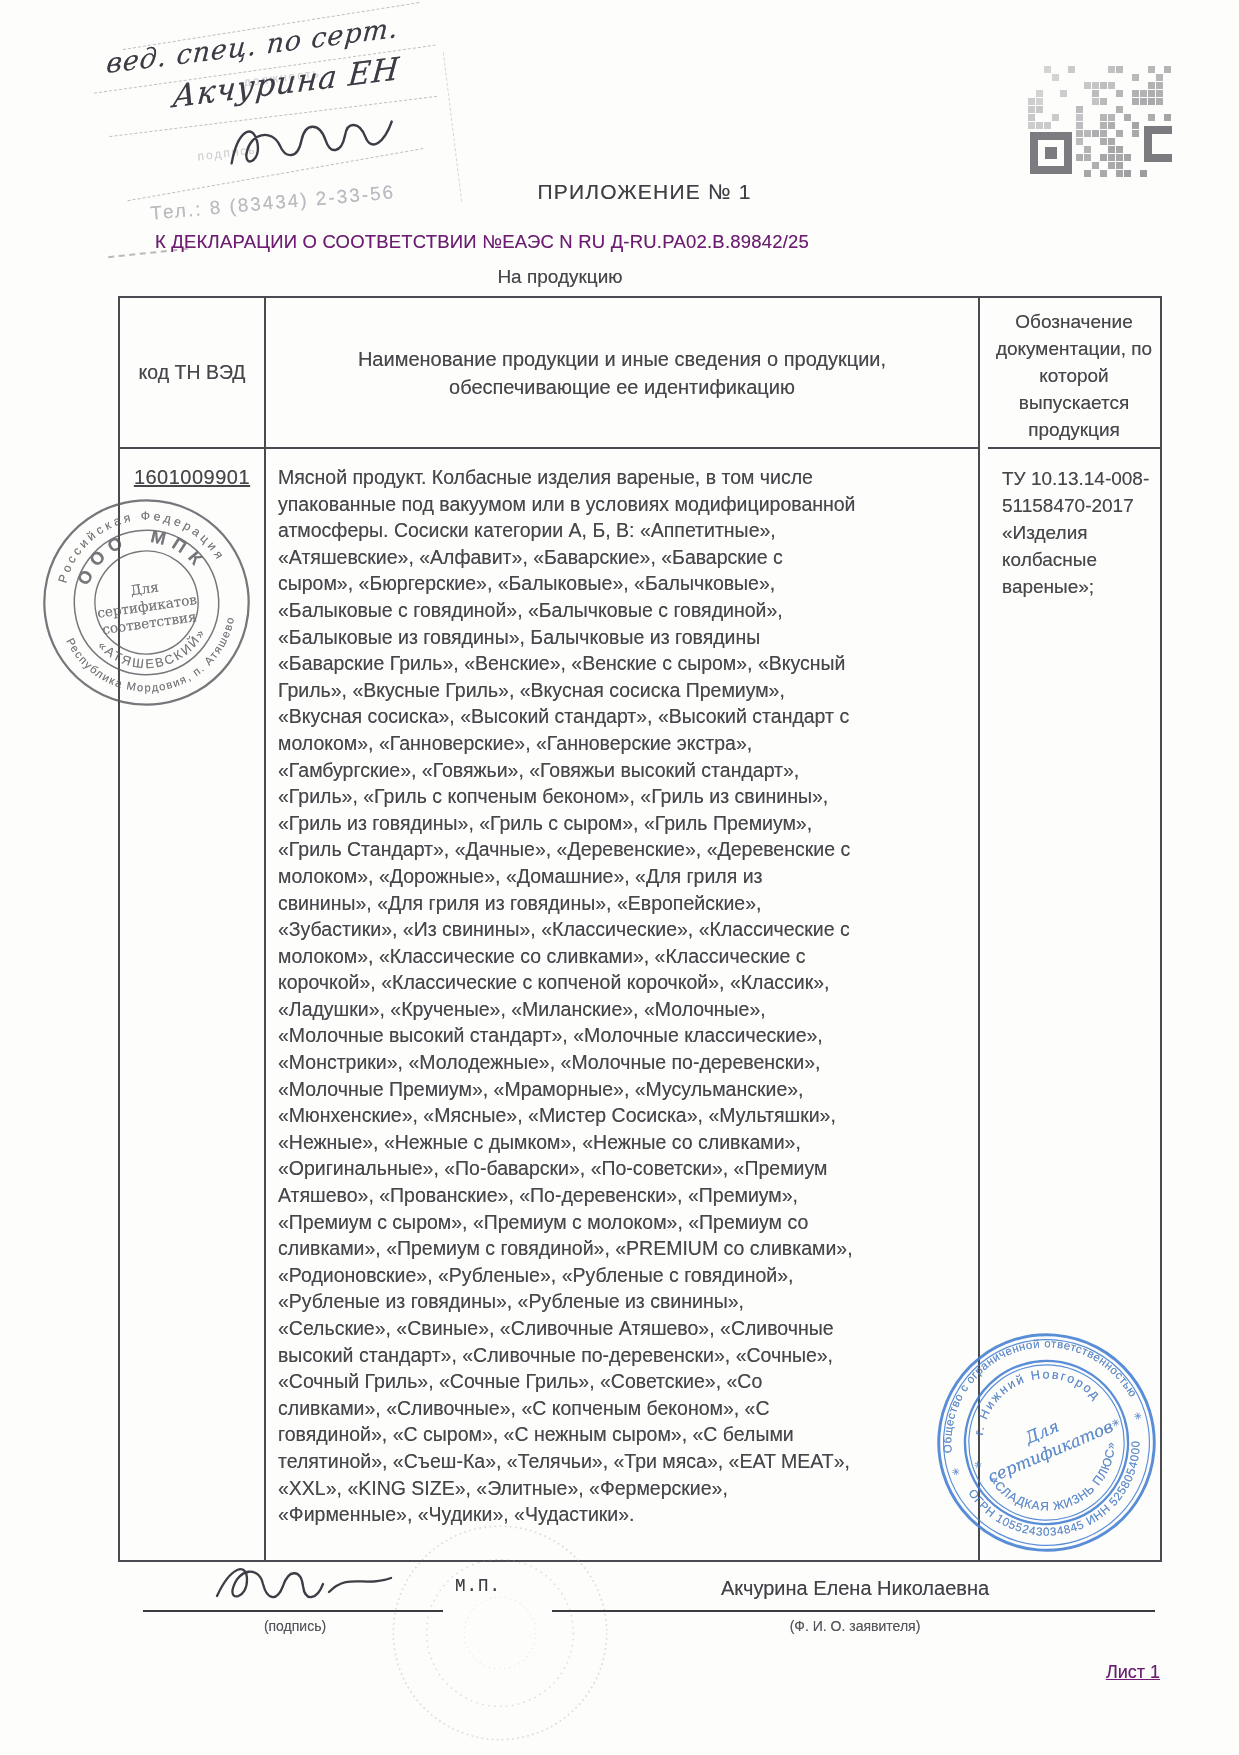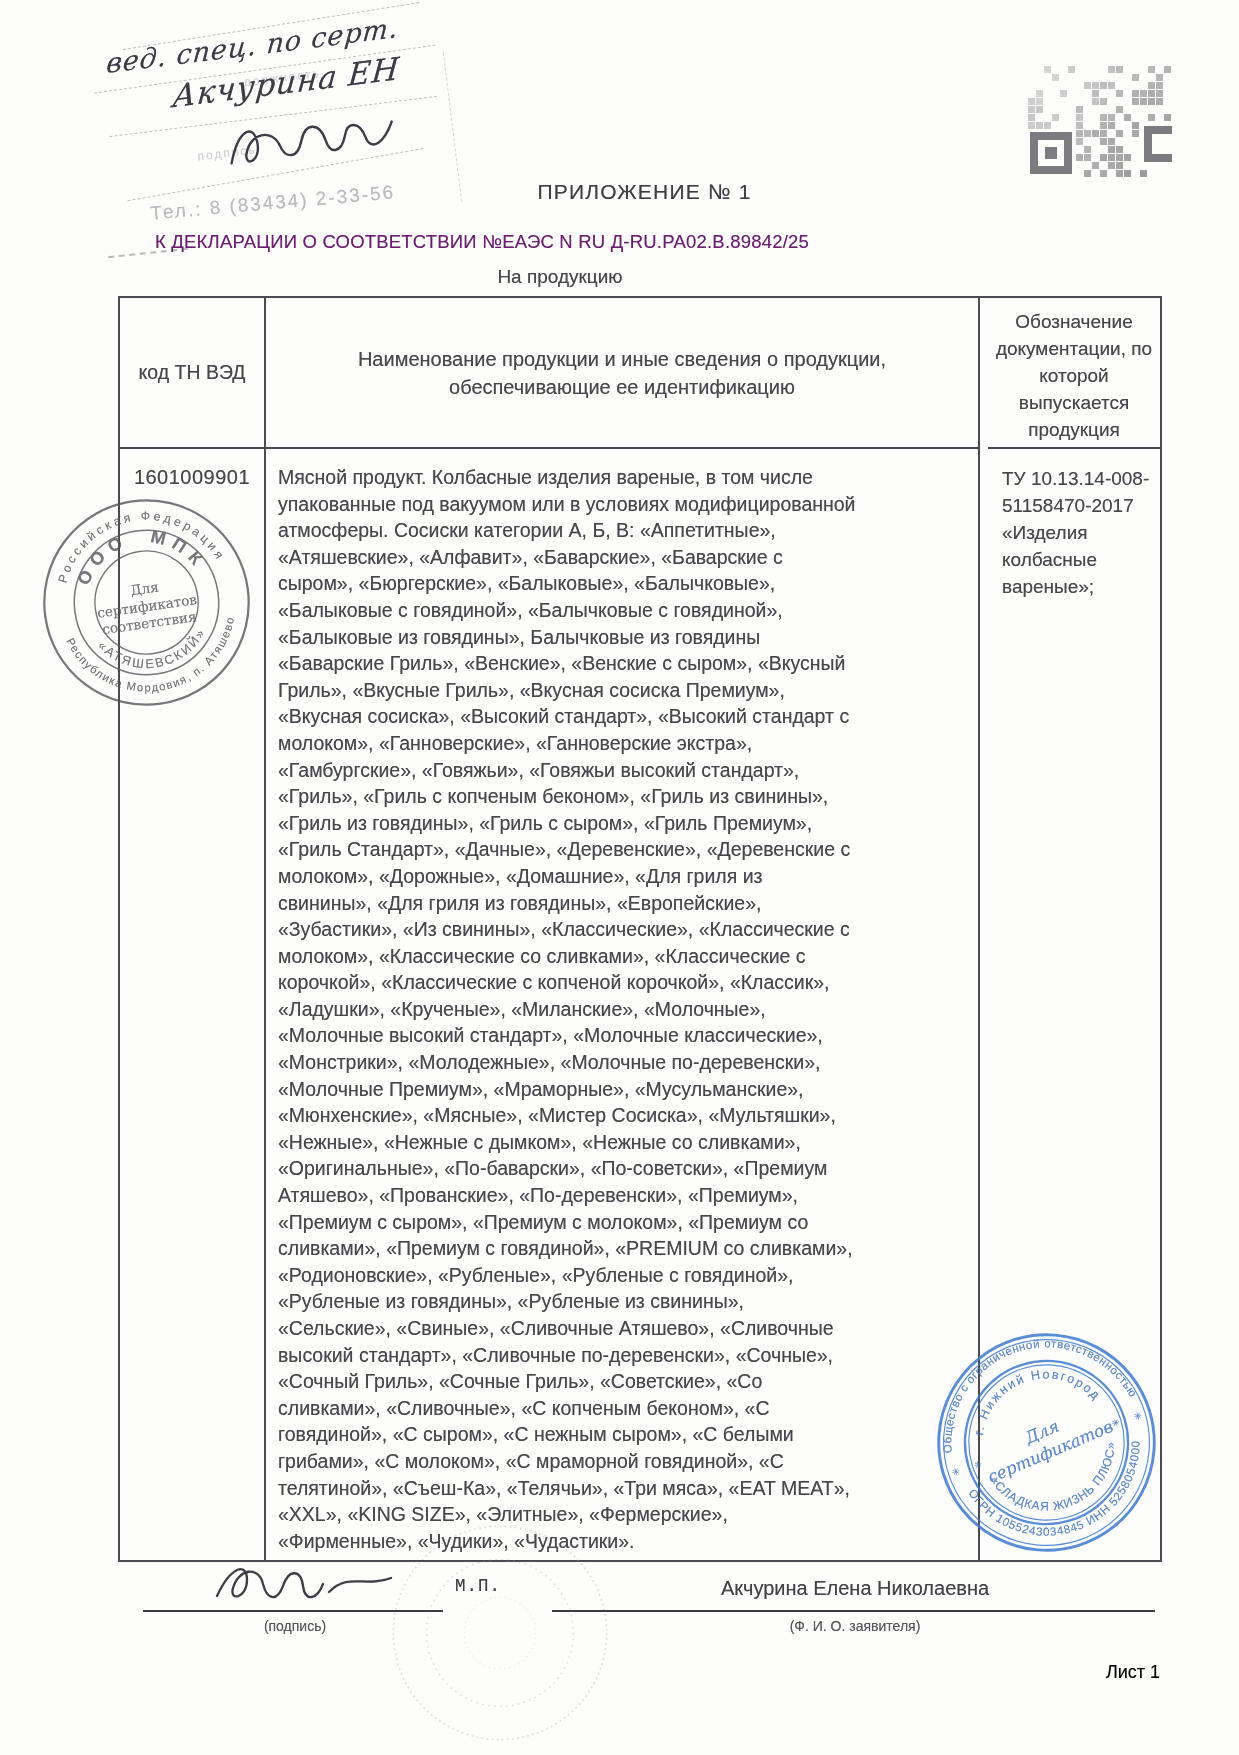--- a/index.html
+++ b/index.html
@@ -31,21 +31,21 @@
 
   
   .tbl{position:absolute;left:118px;top:296px;width:1044px;height:1266px;border:2.5px solid #4a4a50;
        display:grid;grid-template-columns:146px 714px 1fr;grid-template-rows:151px 1fr;}
   .cell{border-right:2px solid #4a4a50;}
   .cell.last{border-right:none;margin-left:8px;}
   .hcell{border-bottom:2px solid #4a4a50;display:flex;align-items:center;justify-content:center;text-align:center;}
   .h1{font-size:19.5px;}
   .h2{font-size:20px;line-height:28px;padding:0 24px;}
   .h3{font-size:19px;line-height:27px;align-items:flex-start;padding:10px 6px 0 6px;}
-  .code{padding-top:17px;text-align:center;font-size:20px;letter-spacing:.5px;}
+  .code{padding-top:17px;text-align:center;font-size:20px;letter-spacing:.5px;text-decoration:underline;}
   .desc{padding:15px 2px 0 12px;}
   .dline{font-size:19.5px;line-height:26.6px;white-space:nowrap;}
   .docs{padding:16px 2px 0 14px;}
   .docline{font-size:19px;line-height:27px;white-space:nowrap;}
 
   
   .stamp{position:absolute;}
   .stamp text{text-anchor:middle;}
   .stamp-gray{left:34px;top:490px;width:225px;height:225px;color:#55555c;opacity:.8;transform:rotate(-8deg);}
   .stamp-blue{left:930px;top:1326px;width:233px;height:233px;color:#3f7cd1;opacity:.86;transform:rotate(-17deg);}
@@ -62,21 +62,21 @@
   .b-center{font-family:"DejaVu Serif",serif;font-style:italic;font-size:17px;}
   .b-star{font-size:10px;}
 
   
   .mp{position:absolute;left:455px;top:1576px;font-size:17.5px;letter-spacing:1px;color:#3f3f45;font-family:Liberation Mono, monospace;}
   .sigline-l{position:absolute;left:143px;top:1610px;width:300px;border-top:2px solid #3b3b41;}
   .sigline-r{position:absolute;left:552px;top:1610px;width:603px;border-top:2px solid #3b3b41;}
   .cap-sign{position:absolute;left:230px;top:1618px;width:130px;text-align:center;font-size:14px;color:#55555b;}
   .appl-name{position:absolute;left:560px;top:1577px;width:590px;text-align:center;font-size:20px;color:#424248;}
   .cap-fio{position:absolute;left:560px;top:1618px;width:590px;text-align:center;font-size:14px;color:#55555b;}
-  .sheet{position:absolute;left:1070px;top:1662px;width:90px;text-align:right;font-size:18px;color:#000000;}
+  .sheet{position:absolute;left:1070px;top:1662px;width:90px;text-align:right;font-size:18px;color:#701a75;text-decoration:underline;}
   .sig-squiggle{position:absolute;left:205px;top:1550px;}
 </style>
 </head>
 <body>
 
 <div class="page soft">
 
   <div class="annot">
     <div class="dashln" style="left:34px;top:4px;width:300px;transform:rotate(-2deg);"></div>
     <span class="hw hw1">вед. спец. по серт.</span>
@@ -221,21 +221,20 @@
         <div class="dline">Атяшево», «Прованские», «По-деревенски», «Премиум»,</div>
         <div class="dline">«Премиум с сыром», «Премиум с молоком», «Премиум со</div>
         <div class="dline">сливками», «Премиум с говядиной», «PREMIUM со сливками»,</div>
         <div class="dline">«Родионовские», «Рубленые», «Рубленые с говядиной»,</div>
         <div class="dline">«Рубленые из говядины», «Рубленые из свинины»,</div>
         <div class="dline">«Сельские», «Свиные», «Сливочные Атяшево», «Сливочные</div>
         <div class="dline">высокий стандарт», «Сливочные по-деревенски», «Сочные»,</div>
         <div class="dline">«Сочный Гриль», «Сочные Гриль», «Советские», «Со</div>
         <div class="dline">сливками», «Сливочные», «С копченым беконом», «С</div>
         <div class="dline">говядиной», «С сыром», «С нежным сыром», «С белыми</div>
-        <div class="dline">грибами», «С молоком», «С мраморной говядиной», «С</div>
         <div class="dline">телятиной», «Съеш-Ка», «Телячьи», «Три мяса», «EAT MEAT»,</div>
         <div class="dline">«XXL», «KING SIZE», «Элитные», «Фермерские»,</div>
         <div class="dline">«Фирменные», «Чудики», «Чудастики».</div>
       </div>
     <div class="cell last docs">
 
     <div class="docline">ТУ 10.13.14-008-</div>
         <div class="docline">51158470-2017</div>
         <div class="docline">«Изделия</div>
         <div class="docline">колбасные</div>

